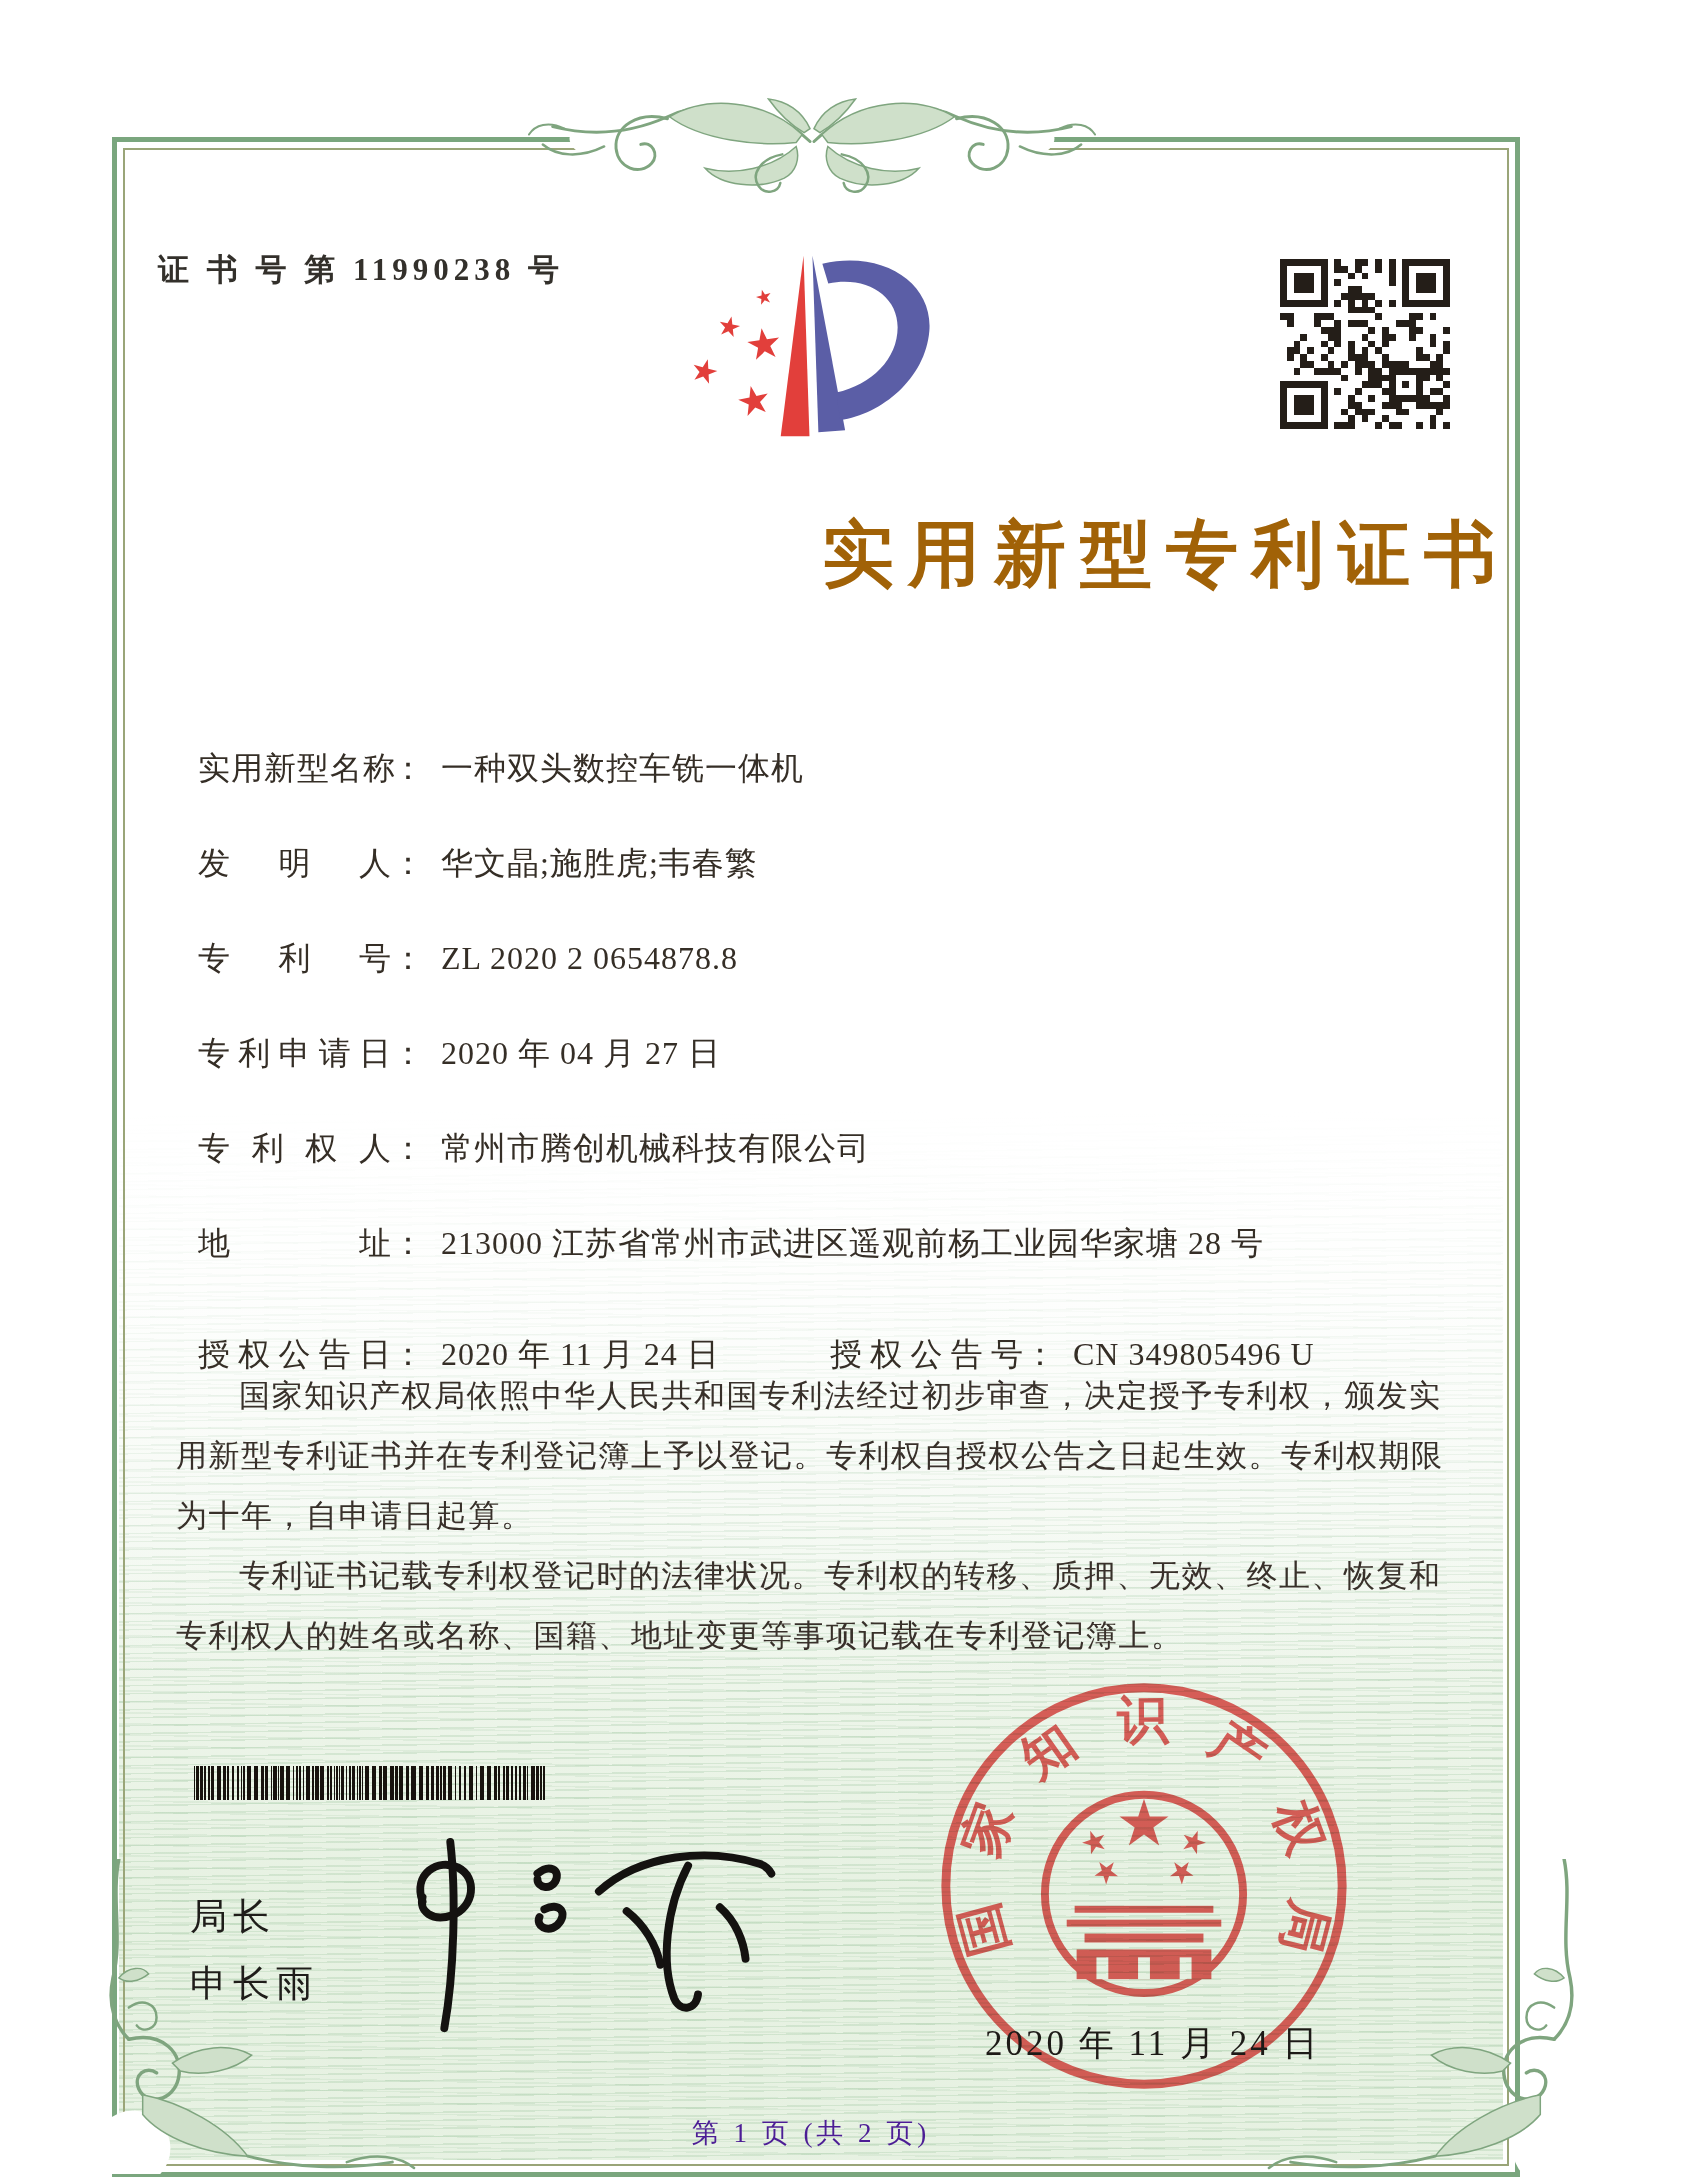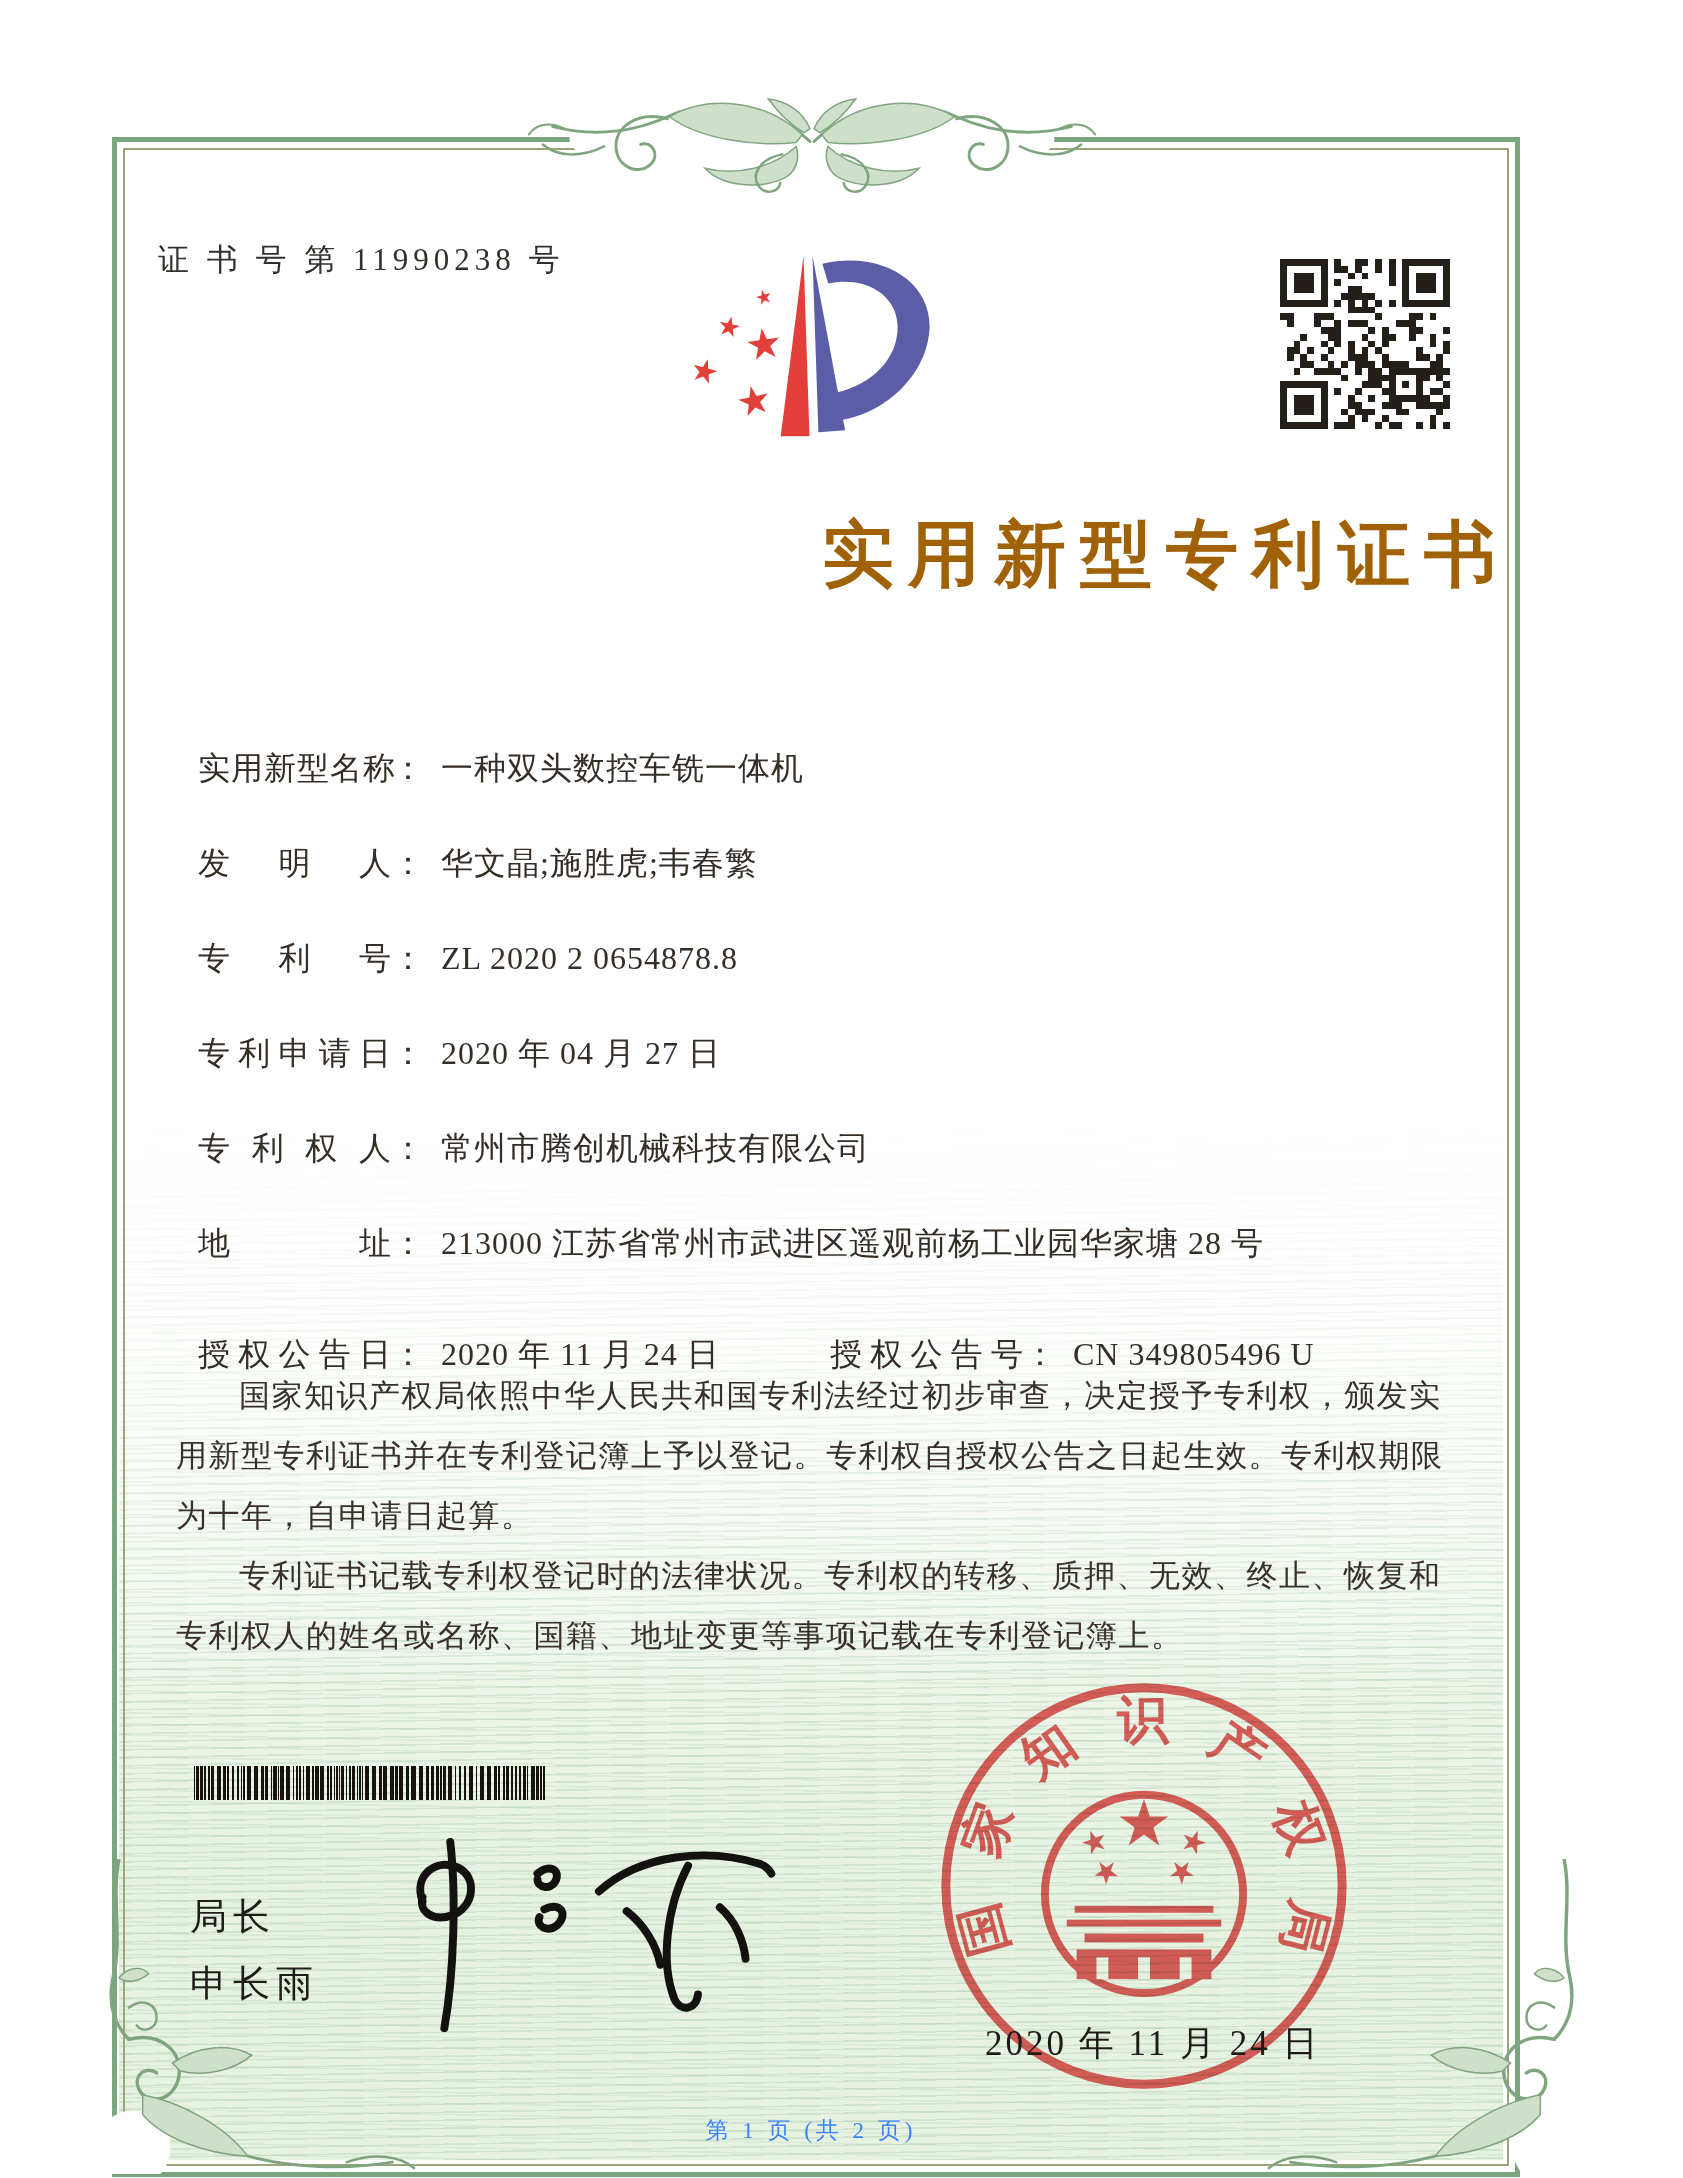--- a/index.html
+++ b/index.html
@@ -13,39 +13,39 @@
 
   
   .guilloche{left:119px;top:1109px;width:1384px;height:1051px;z-index:0;
     background:
       linear-gradient(180deg, rgba(255,255,255,1) 0%, rgba(255,255,255,.85) 10%, rgba(255,255,255,0) 55%),
       repeating-linear-gradient(179deg, rgba(120,175,125,.20) 0 1.6px, rgba(255,255,255,0) 1.6px 8px),
       repeating-linear-gradient(181deg, rgba(120,175,125,.12) 0 1.6px, rgba(255,255,255,0) 1.6px 11px),
       linear-gradient(180deg, rgba(236,245,232,0) 0%, rgba(228,240,223,.9) 75%);
   }
 
-  .cert-no{left:158px;top:239px;font-size:31px;letter-spacing:5px;color:#33302b;z-index:2;}
+  .cert-no{left:158px;top:249px;font-size:31px;letter-spacing:5px;color:#33302b;z-index:2;font-weight:bold;}
 
   .title{left:112px;top:507px;width:1398px;text-align:right;font-size:72px;font-weight:700;
          letter-spacing:14px;color:#a16207;z-index:2;}
 
   .field-row{left:198px;width:1307px;font-size:32px;color:#352e26;letter-spacing:1px;z-index:2;white-space:nowrap;margin-top:32px;}
   .flabel{display:inline-block;width:194px;text-align:justify;text-align-last:justify;vertical-align:bottom;}
   .fcolon{margin-right:16px;}
   .pair2{position:absolute;left:632px;top:0;}
 
   .paras{left:176px;top:1368px;width:1297px;z-index:2;font-family:Liberation Mono, monospace;}
   .paras p{margin:0;font-size:31px;line-height:60px;letter-spacing:1.5px;text-indent:63px;color:#38302a;}
 
   .signer{left:190px;top:1883px;z-index:2;font-family:"Liberation Sans","DejaVu Sans",sans-serif;
           font-size:37px;line-height:67px;color:#1f1d1a;letter-spacing:6px;}
 
   .seal-date{left:985px;top:2020px;z-index:4;font-size:35px;letter-spacing:3px;color:#1d1a17;white-space:nowrap;}
 
-  .footer{left:112px;top:2115px;width:1398px;text-align:center;font-size:23px;letter-spacing:4px;color:#3b82f6;z-index:2;}
+  .footer{left:112px;top:2115px;width:1398px;text-align:center;font-size:27px;letter-spacing:4px;color:#4c1d95;z-index:2;}
 
   svg{display:block;}
   .z1{z-index:1;} .z2{z-index:2;} .z3{z-index:3;}
 </style>
 </head>
 <body>
 
 <div class="page">
 
   <svg width="0" height="0" style="position:absolute">

